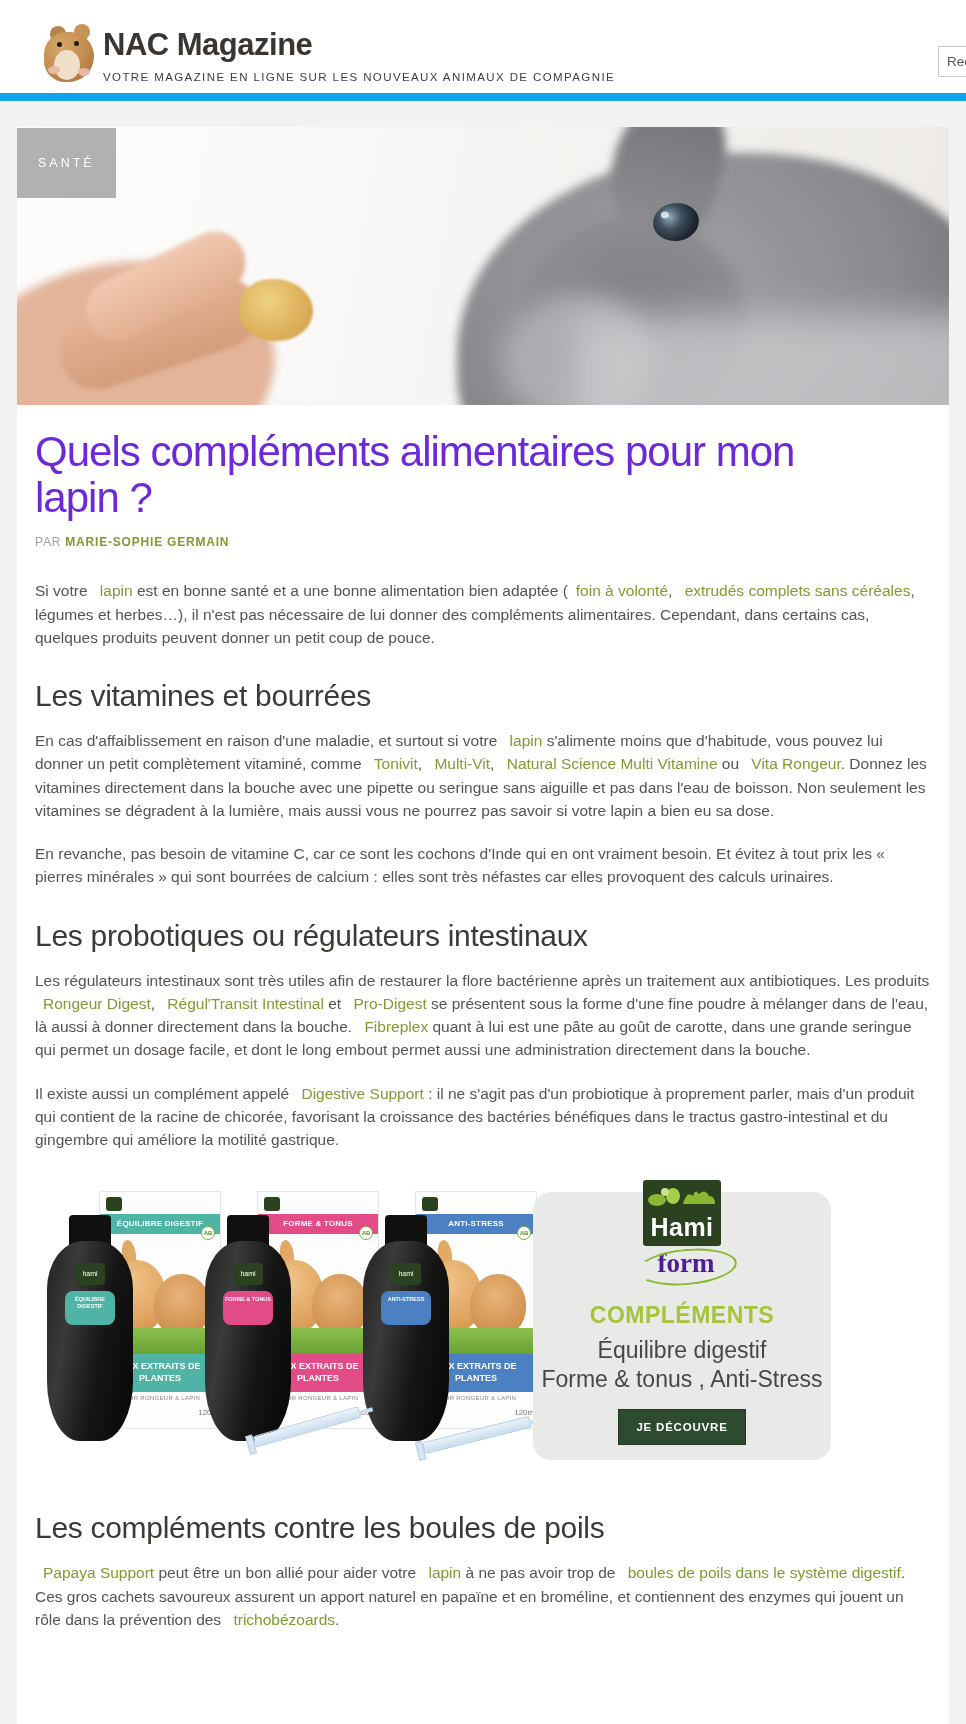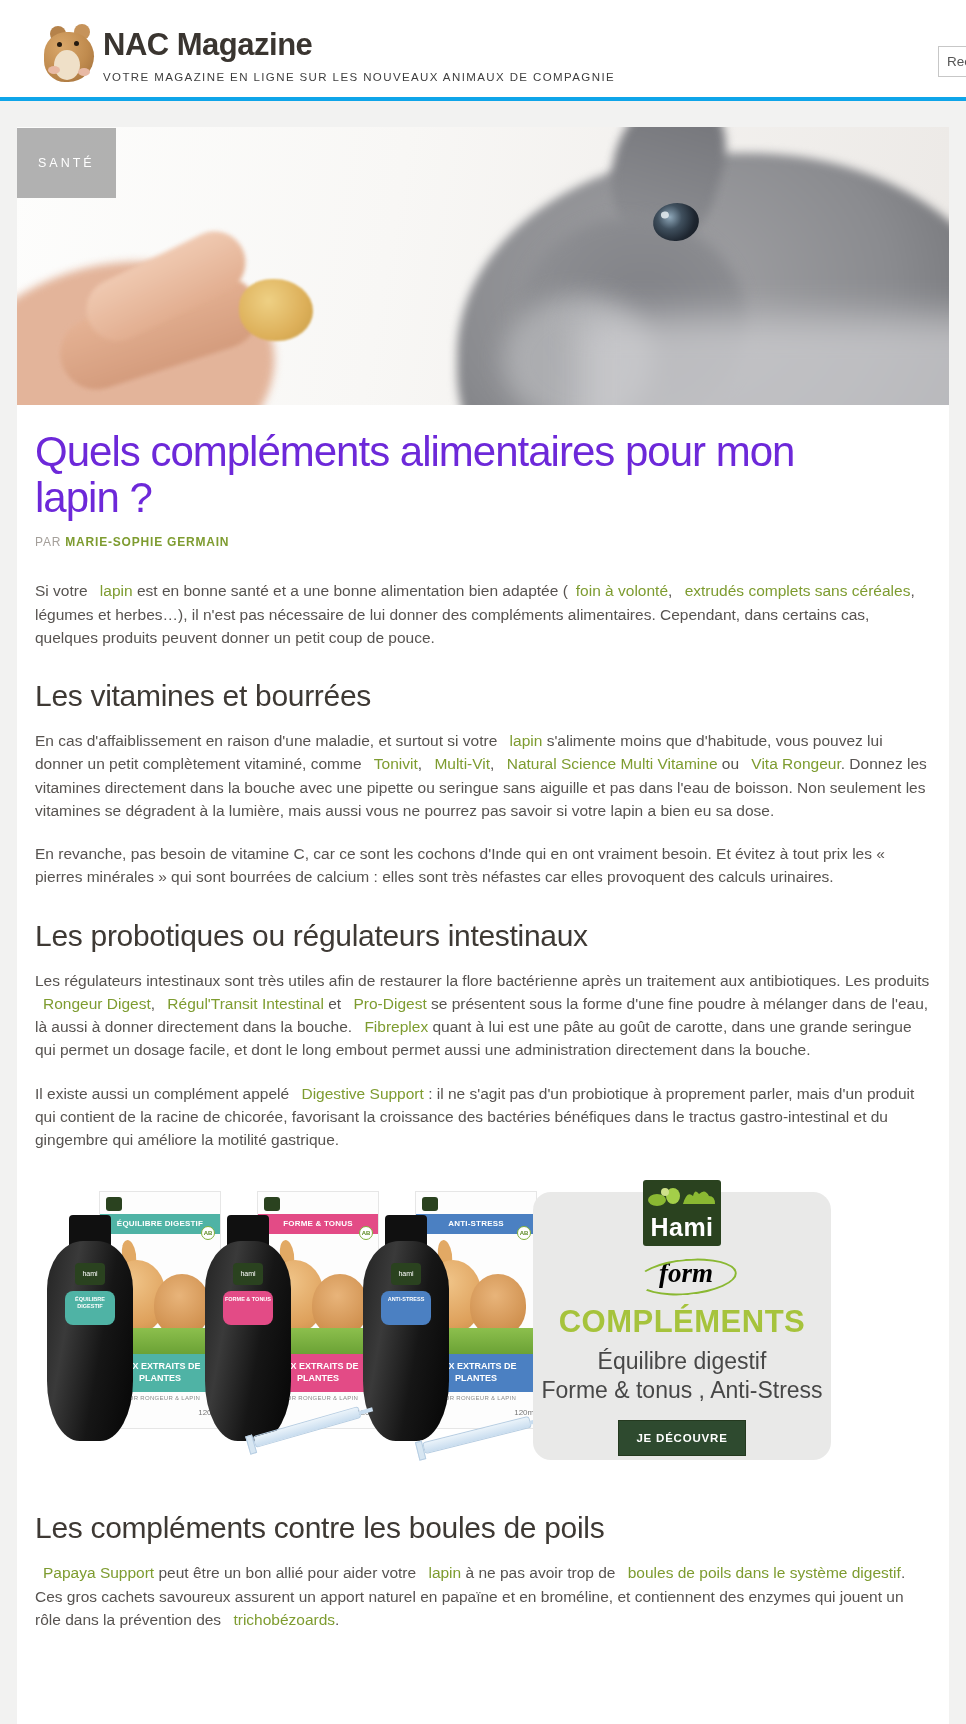--- a/index.html
+++ b/index.html
@@ -7,21 +7,21 @@
   body {
     background:#f2f2f1;
     font-family:"Liberation Sans", sans-serif;
     position:relative;
   }
   a { text-decoration:none; }
 
   
   .site-header {
     position:relative; height:101px; background:#ffffff;
-    border-bottom:4px solid #0ea5e9;
+    border-bottom:8px solid #0ea5e9;
     padding-left:8px;
   }
   .logo-wrap { position:absolute; left:40px; top:26px; width:58px; height:58px; }
   .hamster { position:relative; width:58px; height:58px; }
   .hamster .body { position:absolute; left:4px; top:6px; width:50px; height:50px; background:radial-gradient(circle at 35% 30%, #d9a76a 0%, #c08b4e 55%, #9c6b38 100%); border-radius:48% 52% 55% 45%; }
   .hamster .belly { position:absolute; left:14px; top:24px; width:26px; height:30px; background:#efe0c8; border-radius:50%; }
   .hamster .ear1 { position:absolute; left:10px; top:0; width:16px; height:16px; background:#b5824a; border-radius:50%; }
   .hamster .ear2 { position:absolute; left:34px; top:-2px; width:16px; height:16px; background:#c6935a; border-radius:50%; }
   .hamster .eye1 { position:absolute; left:17px; top:16px; width:5px; height:5px; background:#241a10; border-radius:50%; }
   .hamster .eye2 { position:absolute; left:34px; top:15px; width:5px; height:5px; background:#241a10; border-radius:50%; }
@@ -128,27 +128,27 @@
   .syringe::before { content:""; position:absolute; right:-14px; top:4px; width:14px; height:4px; background:#c9ddef; }
   .syringe::after { content:""; position:absolute; left:-8px; top:-3px; width:5px; height:17px; background:#d7e6f2; border:1px solid #b6cde2; }
 
   .ad-panel { position:absolute; left:498px; top:13px; width:298px; height:268px;
     background:#e9e9e8; border-radius:18px; text-align:center; }
   .hami-logo { width:78px; margin:-12px auto 0; position:relative; }
   .hami-logo .lbox { width:78px; height:66px; background:#2a421f; border-radius:3px; position:relative; overflow:hidden; }
   .hami-logo .animals { position:absolute; left:0; top:2px; width:78px; height:26px; }
   .hami-logo .lname { position:absolute; left:0; bottom:4px; width:100%;
     color:#fff; font-size:25px; font-weight:bold; letter-spacing:0.5px; }
-  .hami-logo .lscript { position:relative; margin:12px auto 0; width:86px; height:34px;
-    font-family:"Liberation Serif", serif; font-style:italic; font-weight:bold;
-    font-size:27px; color:#000000; line-height:30px; }
+  .hami-logo .lscript { position:relative; margin:2px auto 0; width:86px; height:34px;
+    font-family:"Liberation Serif", serif; font-weight:bold;
+    font-size:27px; color:#4c1d95; line-height:30px; }
   .hami-logo .lscript::after { content:""; position:absolute; left:-6px; top:1px; width:96px; height:32px;
     border:2px solid #8ab832; border-radius:50%; transform:rotate(-5deg);
     border-left-color:transparent; }
-  .ad-headline { margin-top:12px; font-size:31px; font-weight:bold; color:#a6c33c; letter-spacing:0.5px; }
+  .ad-headline { margin-top:20px; font-size:23px; font-weight:bold; color:#a6c33c; letter-spacing:0.5px; }
   .ad-sub1 { margin-top:8px; font-size:23px; color:#474747; }
   .ad-sub2 { margin-top:2px; font-size:23px; color:#474747; }
   .ad-cta { display:inline-block; margin-top:16px; background:#2e4a2f; color:#ffffff;
     font-size:11.5px; font-weight:bold; letter-spacing:0.8px; padding:11px 17px; border:1px solid #24391f; }
 
   .h2-late { margin-top:40px !important; }
 </style>
 </head>
 <body>
 

